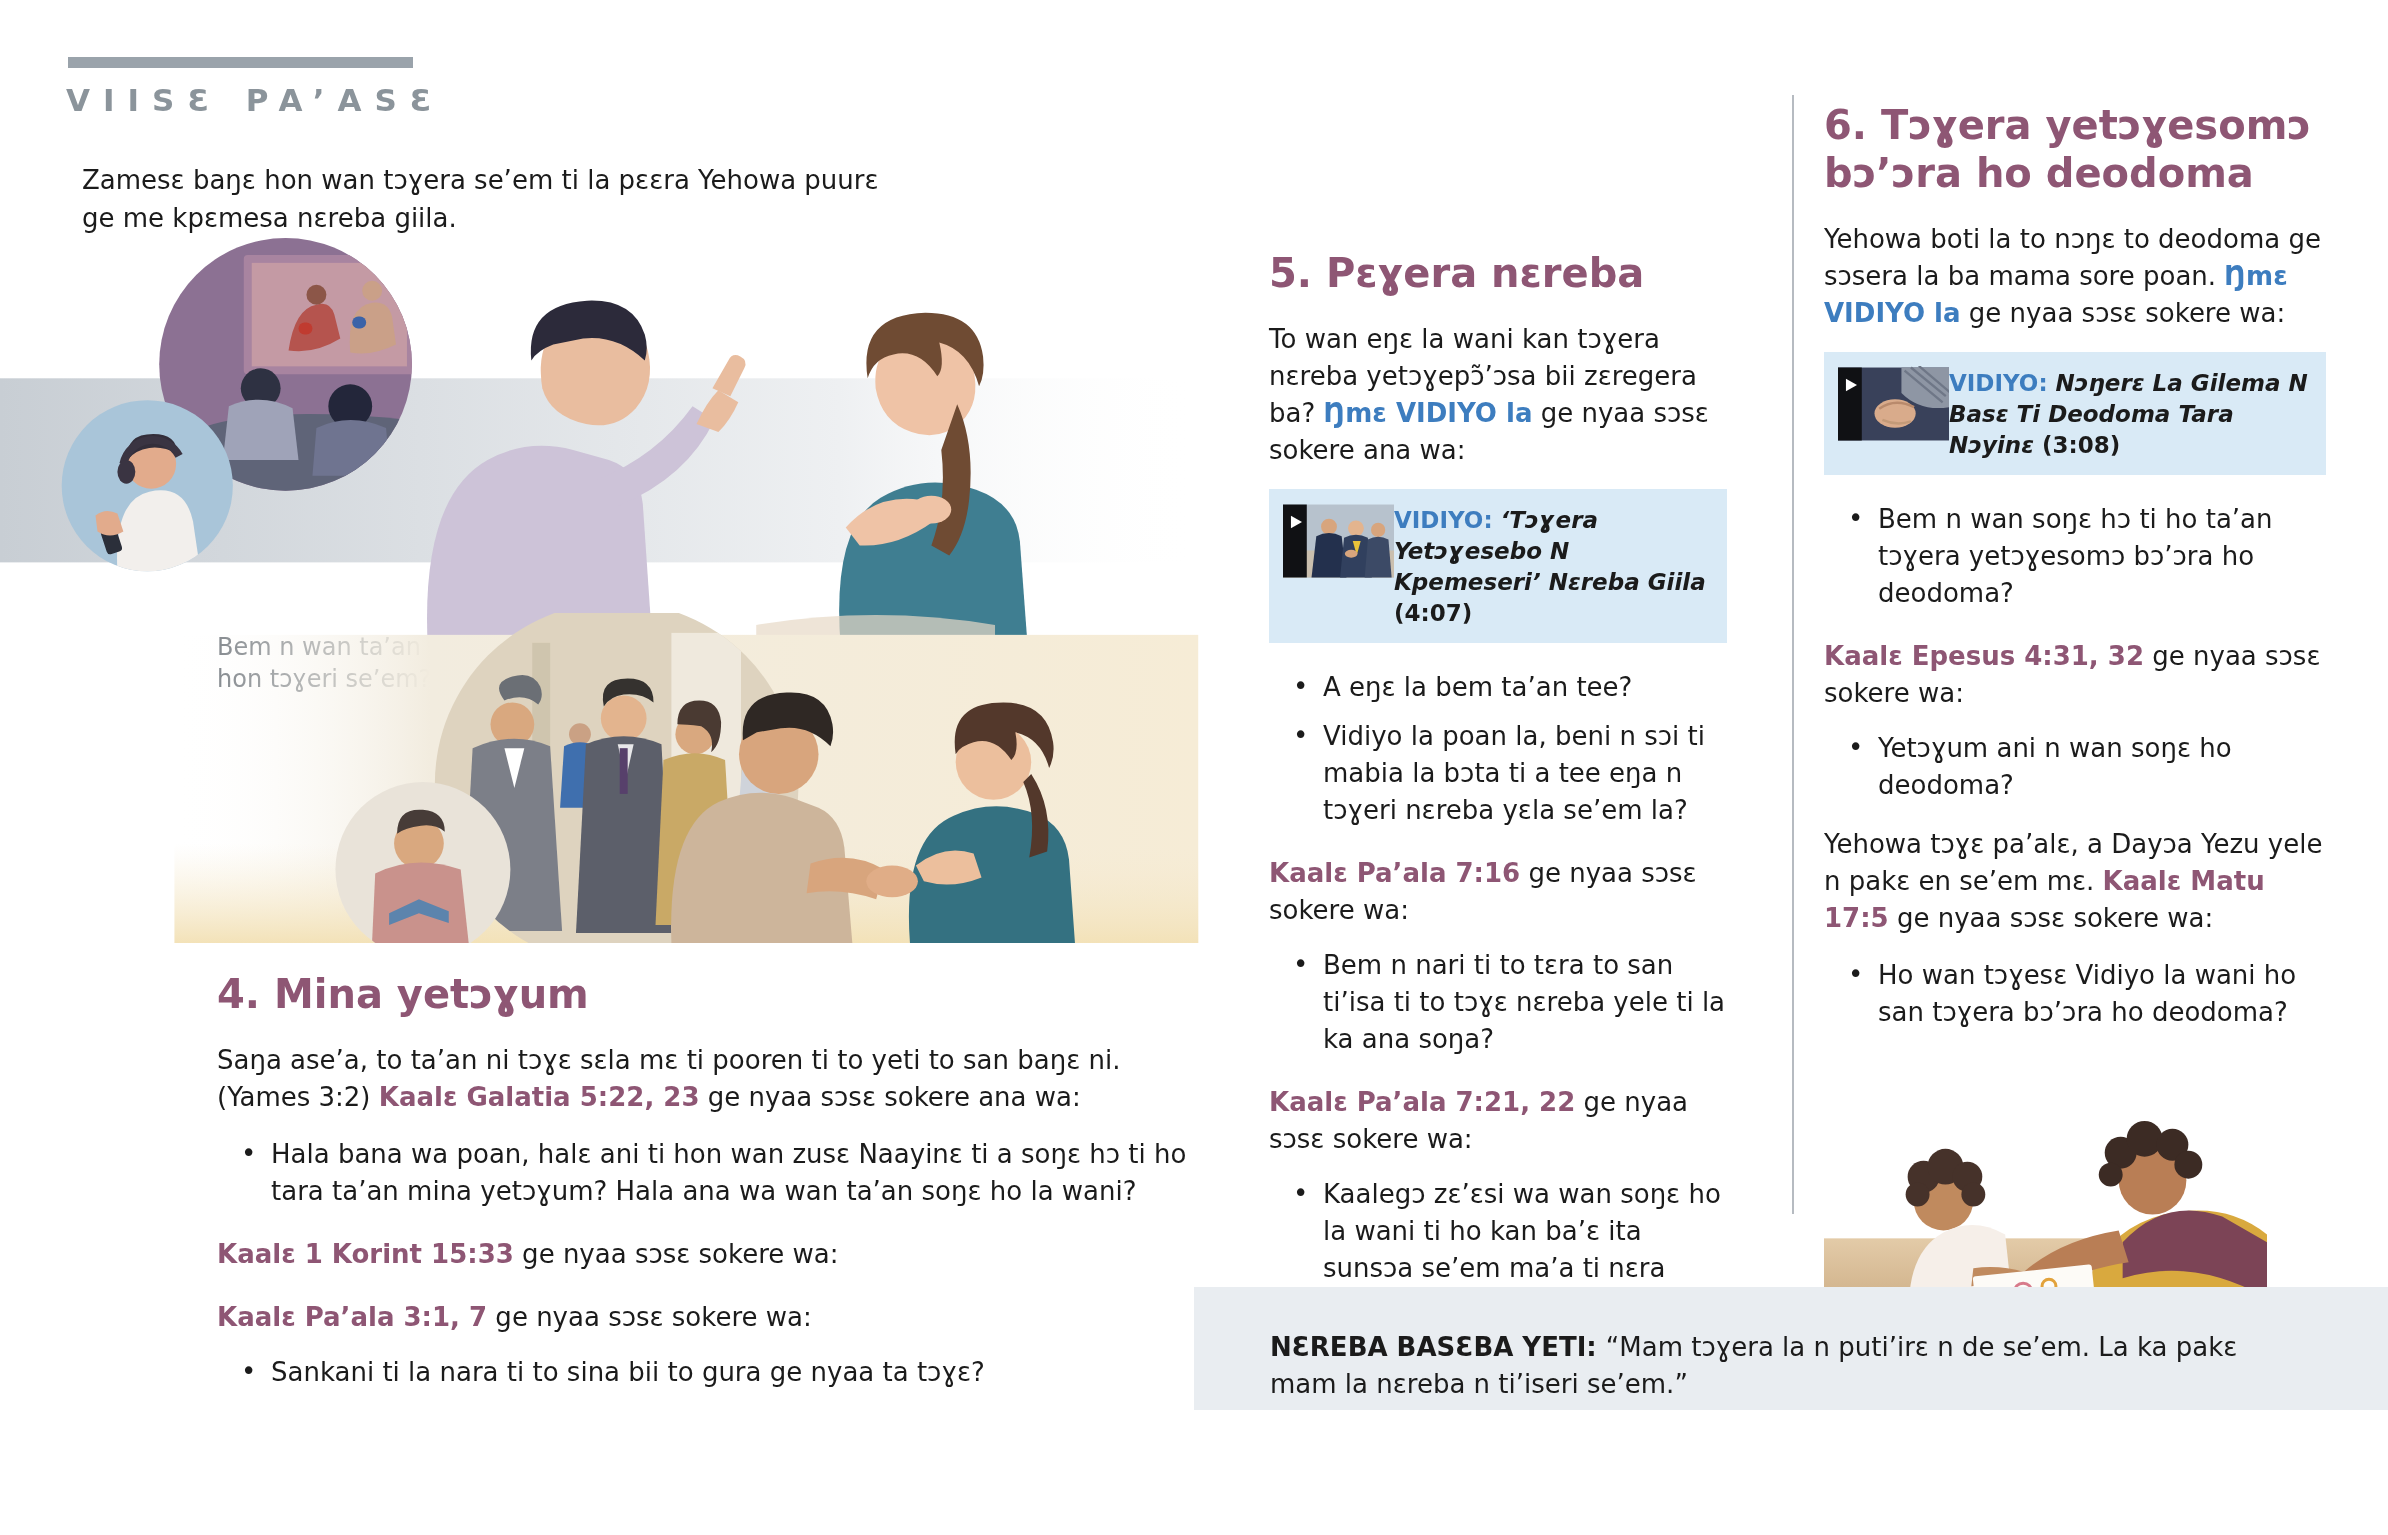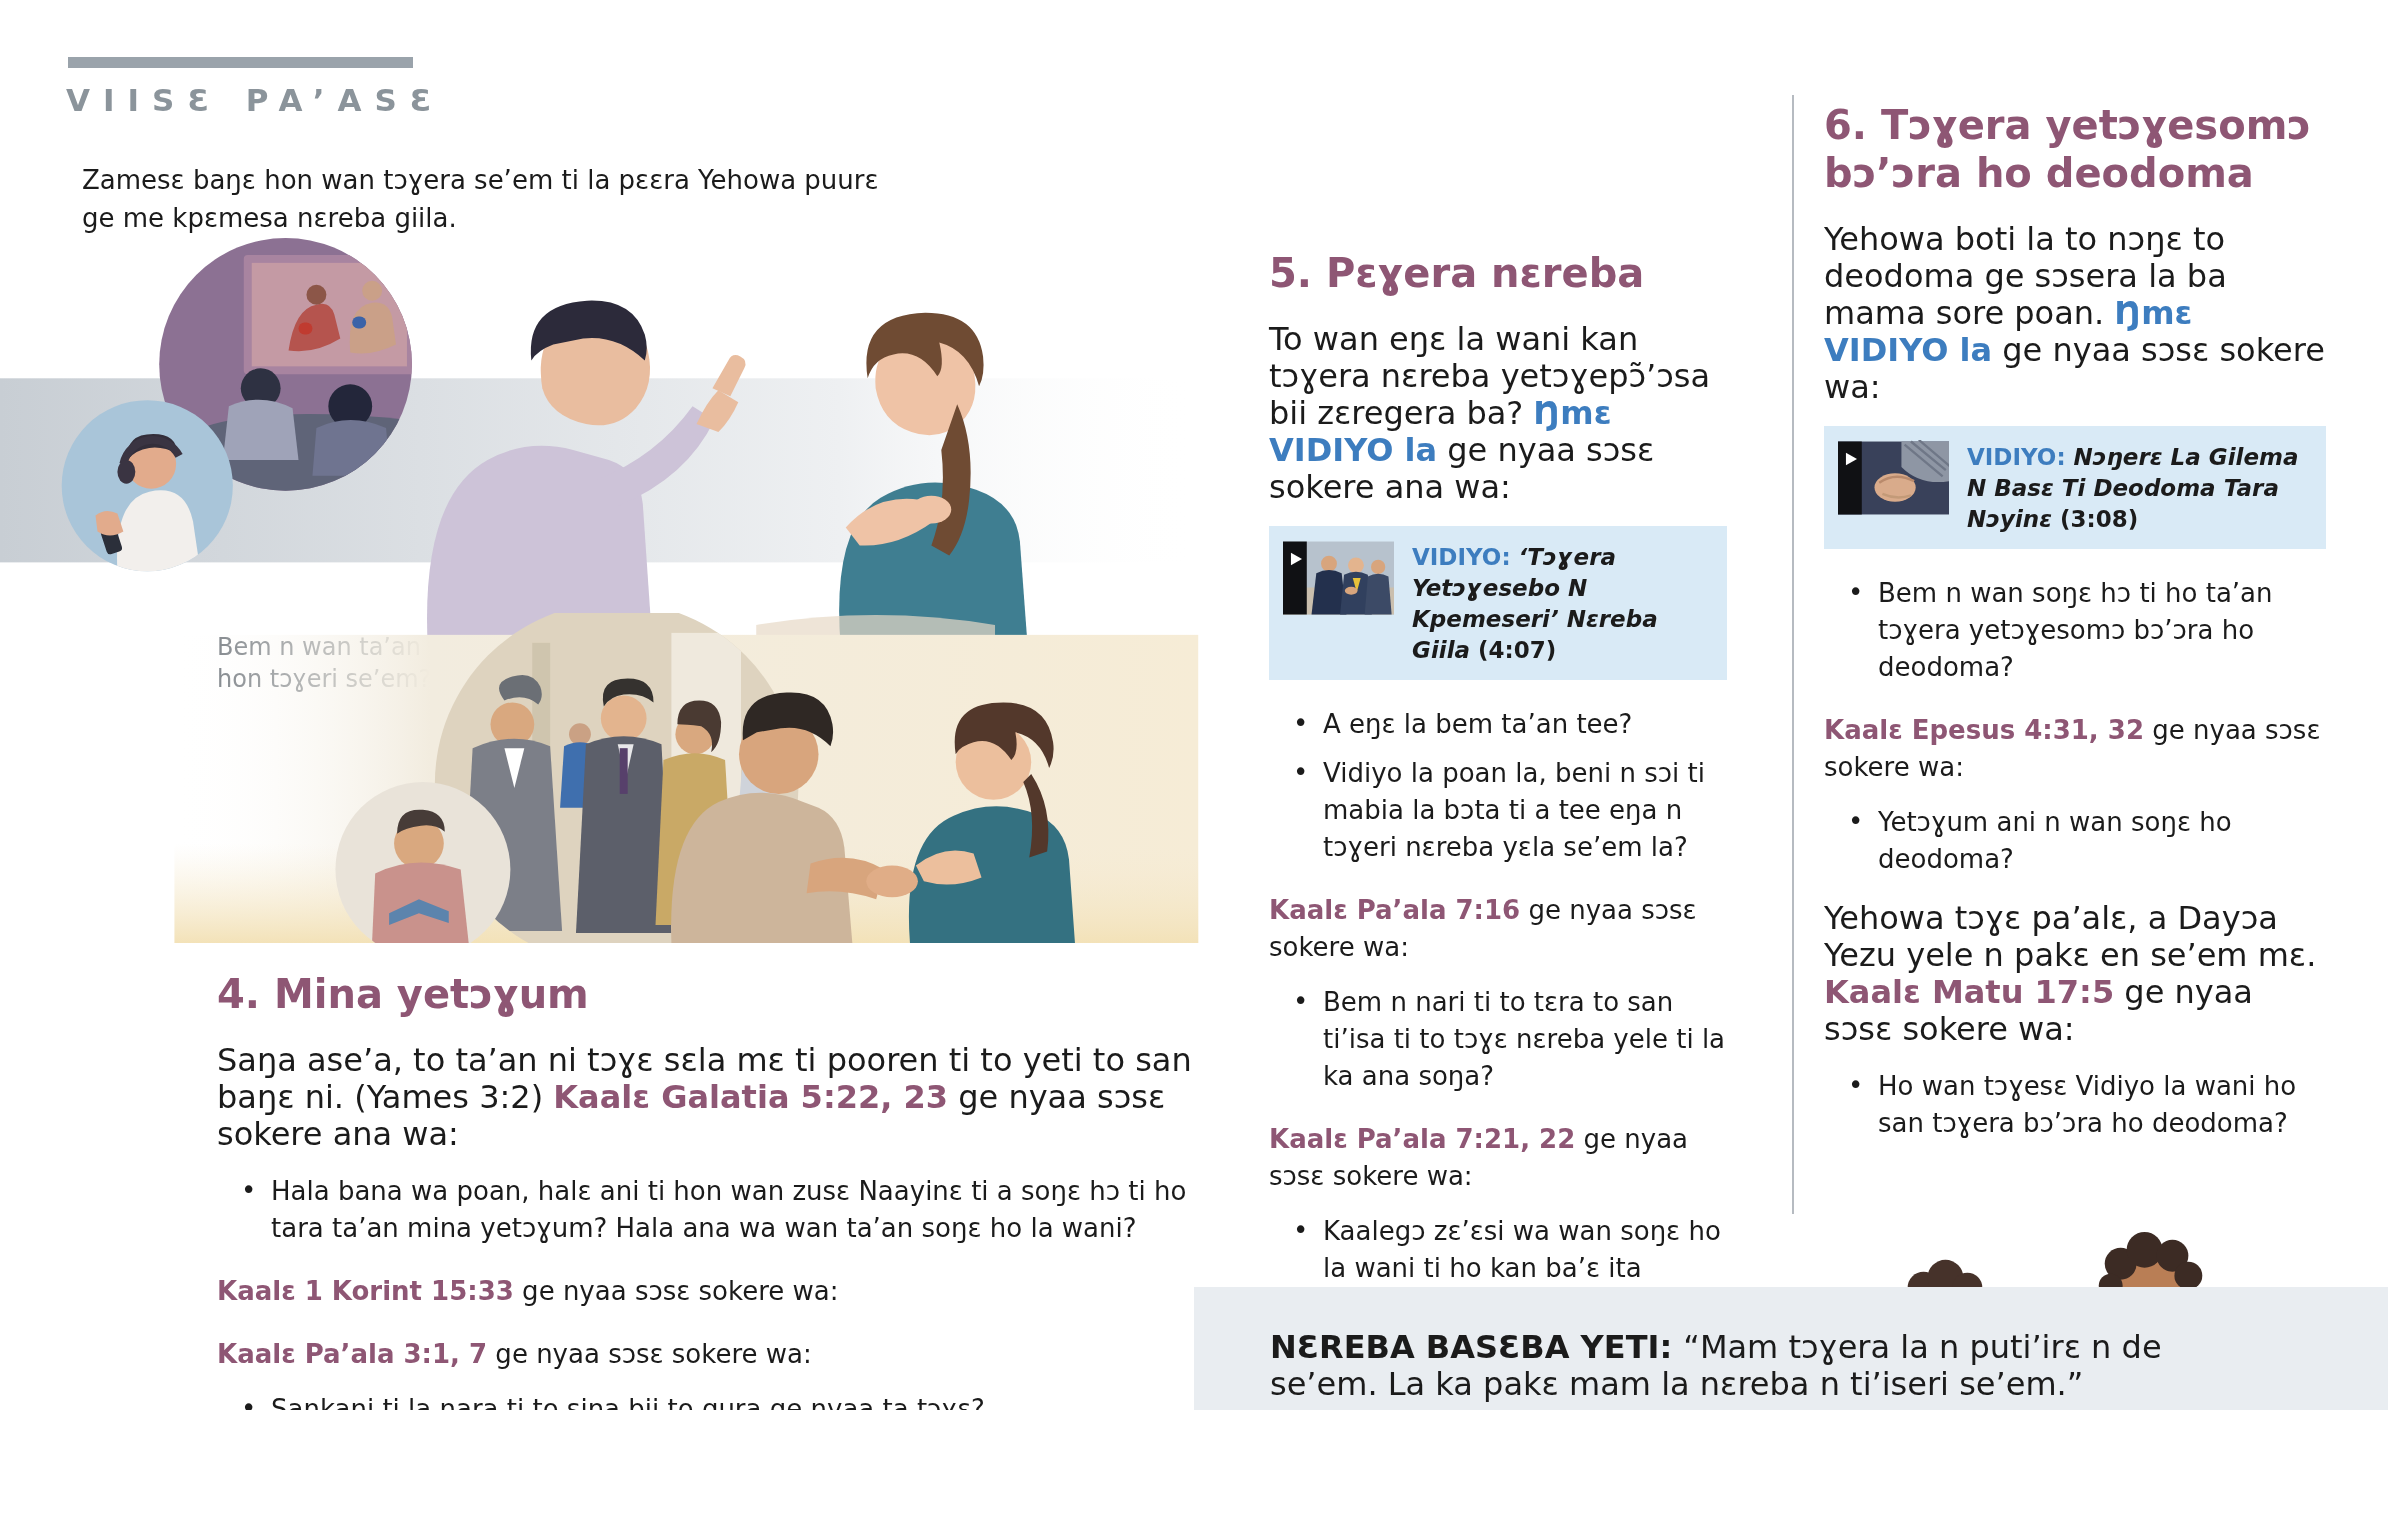--- a/index.html
+++ b/index.html
@@ -11,34 +11,34 @@
   
   .kicker-bar { position:absolute; left:68px; top:57px; width:345px; height:11px; background:var(--rule-gray,#9aa3ab); }
   .kicker { position:absolute; left:66px; top:82px; font-size:31px; font-weight:700; letter-spacing:13px; color:var(--kicker-gray,#8b949b); }
   .intro { position:absolute; left:66px; top:145px; width:826px; font-size:26px; line-height:38px; margin:16px; }
 
   .illus1 { position:absolute; left:0; top:227px; width:1199px; height:422px; }
   .illus2 { position:absolute; left:114px; top:613px; width:1085px; height:330px; }
   .caption2 { position:absolute; left:217px; top:631px; width:299px; font-size:24px; line-height:32px; color:var(--caption-gray,#70767c); }
 
   .heading { font-size:40px; line-height:48px; font-weight:700; color:var(--accent,#8e5674); margin:0 0 24px; }
-  .para { margin:0 0 20px; font-size:32px; line-height:37px; }
+  .para { margin:0 0 20px; font-size:26px; line-height:37px; }
   .refline { margin:26px 0 18px; font-size:26px; line-height:37px; }
   .ref { color:var(--accent,#8e5674); font-weight:700; cursor:pointer; }
   .vlink { color:var(--link-blue,#3d7dbf); font-weight:700; cursor:pointer; }
   ul.bullets { list-style:none; margin:0 0 22px; padding:0 0 0 24px; }
   ul.bullets li { position:relative; padding-left:30px; margin-bottom:12px; font-size:26px; line-height:37px; }
   ul.bullets li::before { content:"•"; position:absolute; left:0; top:-1px; }
 
   .sec4 { position:absolute; left:217px; top:970px; width:990px; }
   .col5 { position:absolute; left:1269px; top:249px; width:458px; }
   .col6 { position:absolute; left:1824px; top:101px; width:502px; }
   .divider { position:absolute; left:1792px; top:95px; width:2px; height:1119px; background:#b6bbc1; }
 
-  .videobox { display:flex; gap:18px; background:var(--videobox-bg,#d9eaf6); padding:14px 14px; margin:4px 0 26px; align-items:flex-start; cursor:pointer; }
+  .videobox { display:flex; background:var(--videobox-bg,#d9eaf6); padding:14px 14px; margin:4px 0 26px; align-items:flex-start; cursor:pointer; }
   .thumb { width:111px; height:76px; flex:0 0 auto; }
   .thumb svg { display:block; width:111px; height:76px; }
   .vtext { margin:2px 0 0; font-size:23px; line-height:31px; }
   .vlabel { color:var(--link-blue,#3d7dbf); font-weight:700; }
   .vtitle { font-weight:700; font-style:italic; }
   .vdur { font-weight:700; }
 
   .momchild { width:443px; height:237px; margin:58px 0 16px; }
   .caption6 { font-size:24px; line-height:31px; color:var(--caption-gray,#70767c); margin:0 0 0 28px; }
 

